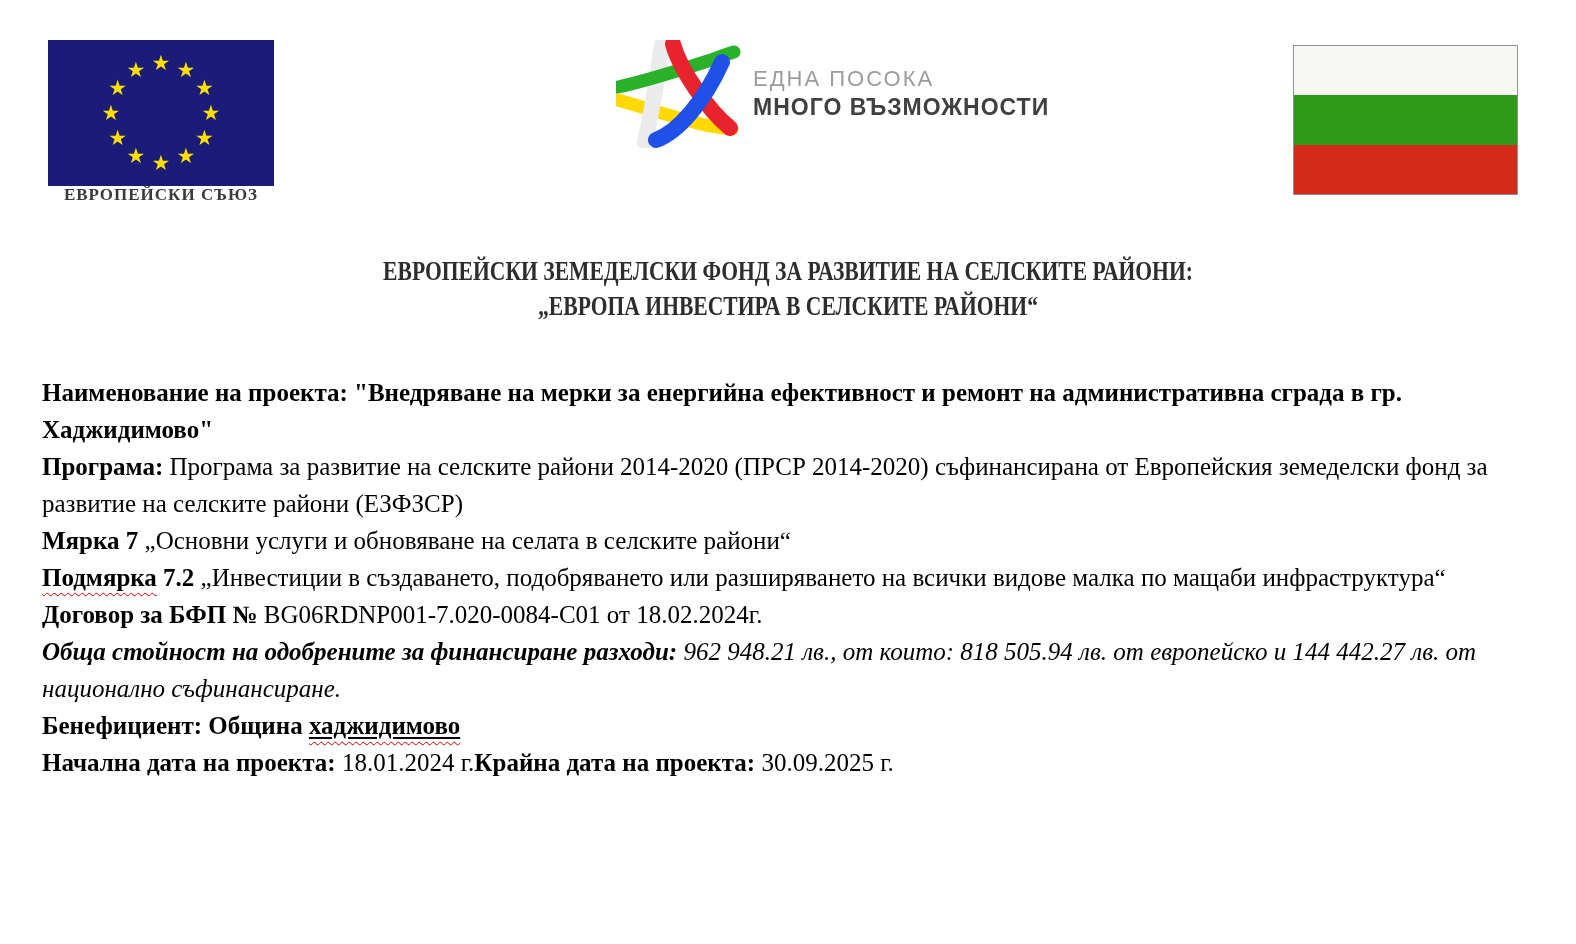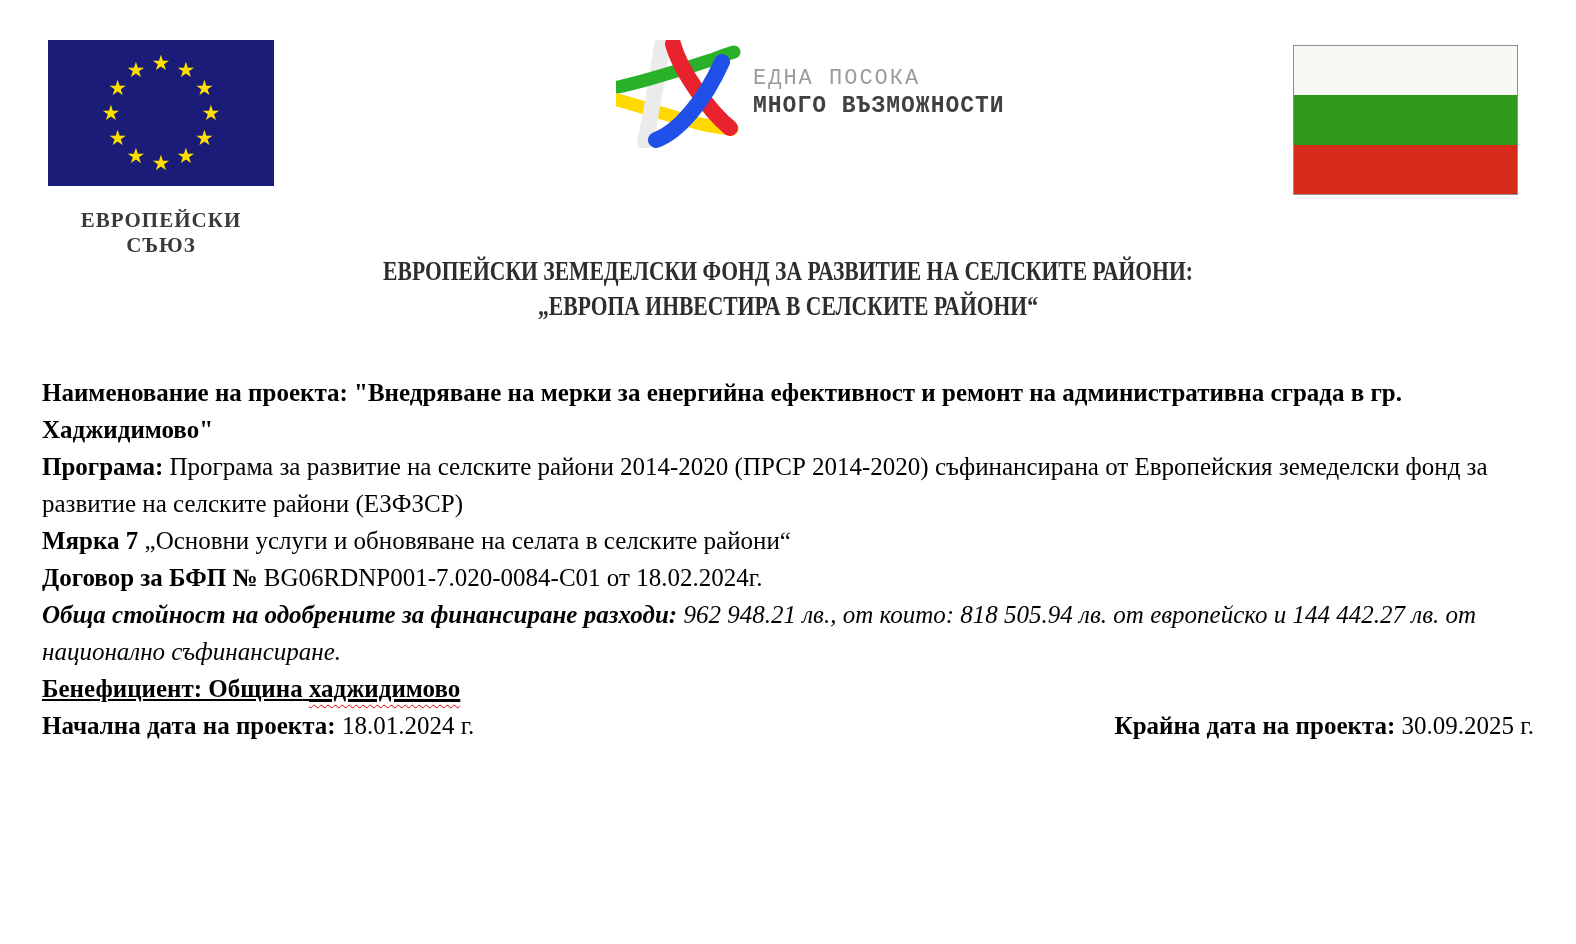--- a/index.html
+++ b/index.html
@@ -18,25 +18,25 @@
   .star:nth-child(4){transform:rotate(90deg)  translateY(-50px) rotate(-90deg);}
   .star:nth-child(5){transform:rotate(120deg) translateY(-50px) rotate(-120deg);}
   .star:nth-child(6){transform:rotate(150deg) translateY(-50px) rotate(-150deg);}
   .star:nth-child(7){transform:rotate(180deg) translateY(-50px) rotate(-180deg);}
   .star:nth-child(8){transform:rotate(210deg) translateY(-50px) rotate(-210deg);}
   .star:nth-child(9){transform:rotate(240deg) translateY(-50px) rotate(-240deg);}
   .star:nth-child(10){transform:rotate(270deg) translateY(-50px) rotate(-270deg);}
   .star:nth-child(11){transform:rotate(300deg) translateY(-50px) rotate(-300deg);}
   .star:nth-child(12){transform:rotate(330deg) translateY(-50px) rotate(-330deg);}
 
-  .eu-caption{position:absolute;left:48px;top:208px;width:226px;text-align:center;
-              font-weight:bold;font-size:21px;letter-spacing:1px;color:#3a3a3a;}
+  .eu-caption{position:absolute;left:48px;top:185px;width:226px;text-align:center;
+              font-weight:bold;font-size:17px;letter-spacing:1px;color:#3a3a3a;}
 
   .logo-svg{position:absolute;left:616px;top:40px;}
-  .logo-text{position:absolute;left:753px;top:66px;font-family:Liberation Mono, monospace;}
+  .logo-text{position:absolute;left:753px;top:66px;font-family:Liberation Sans, sans-serif;}
   .logo-line1{font-size:22px;color:#9b9b9b;letter-spacing:2px;}
   .logo-line2{font-size:23px;font-weight:bold;color:#404040;letter-spacing:1px;margin-top:2px;}
 
   .program-title{position:absolute;left:430px;top:158px;width:680px;text-align:center;
                  font-weight:bold;font-size:21.5px;line-height:29px;color:#3e3e3e;}
 
   .bg-flag{position:absolute;left:1293px;top:45px;width:223px;height:148px;
            border:1px solid #909090;display:flex;flex-direction:column;}
   .bg-flag .stripe{flex:1;}
   .bg-flag .s-white{background:#f7f7f4;}
@@ -47,23 +47,23 @@
   .subheader{position:absolute;left:0;right:0;top:254px;text-align:center;
              font-weight:bold;font-size:27px;line-height:35px;color:#2d2d2d;
              transform:scaleX(0.8);}
 
   
   .doc-body{position:absolute;left:42px;top:374px;width:1492px;
             font-size:25px;line-height:37px;color:#000;}
   .doc-body p{margin:0;}
   .b{font-weight:bold;}
   .sp1{margin-top:37px;font-style:italic;}
-  .sp2{margin-top:28px;text-decoration:underline;}
+  .sp2{margin-top:28px;}
   .sp3{margin-top:38px;}
-  .dates{display:flex;justify-content:space-between;}
+  .dates{display:flex;justify-content:flex-start;}
   .squig{text-decoration:underline wavy #dd0000;text-decoration-thickness:1px;
          text-underline-offset:6px;}
   .squig-outer{text-decoration:underline wavy #dd0000;text-decoration-thickness:1px;
                text-underline-offset:7px;}
   .ul-black{text-decoration:underline solid #000;text-decoration-thickness:2px;
             text-underline-offset:3px;}
 </style>
 </head>
 <body>
 
@@ -121,20 +121,25 @@
     <p>
       <span class="b">Програма:</span>
       <span>Програма за развитие на селските райони 2014-2020 (ПРСР 2014-2020) съфинансирана от Европейския земеделски фонд за развитие на селските райони (ЕЗФЗСР)</span>
     </p>
 
     <p>
       <span class="b">Мярка 7</span>
       <span>„Основни услуги и обновяване на селата в селските райони“</span>
     </p>
 
+    <p>
+      <span class="b squig">Подмярка</span>
+      <span class="b">7.2</span>
+      <span>„Инвестиции в създаването, подобряването или разширяването на всички видове малка по мащаби инфраструктура“</span>
+    </p>
 
 
     <p>
       <span class="b">Договор за БФП №</span>
       <span>BG06RDNP001-7.020-0084-C01 от 18.02.2024г.</span>
     </p>
 
     <p class="sp1">
       <span class="b">Обща стойност на одобрените за финансиране разходи:</span>
       <span>962 948.21 лв., от които: 818 505.94 лв. от европейско и 144 442.27 лв. от национално съфинансиране.</span>

